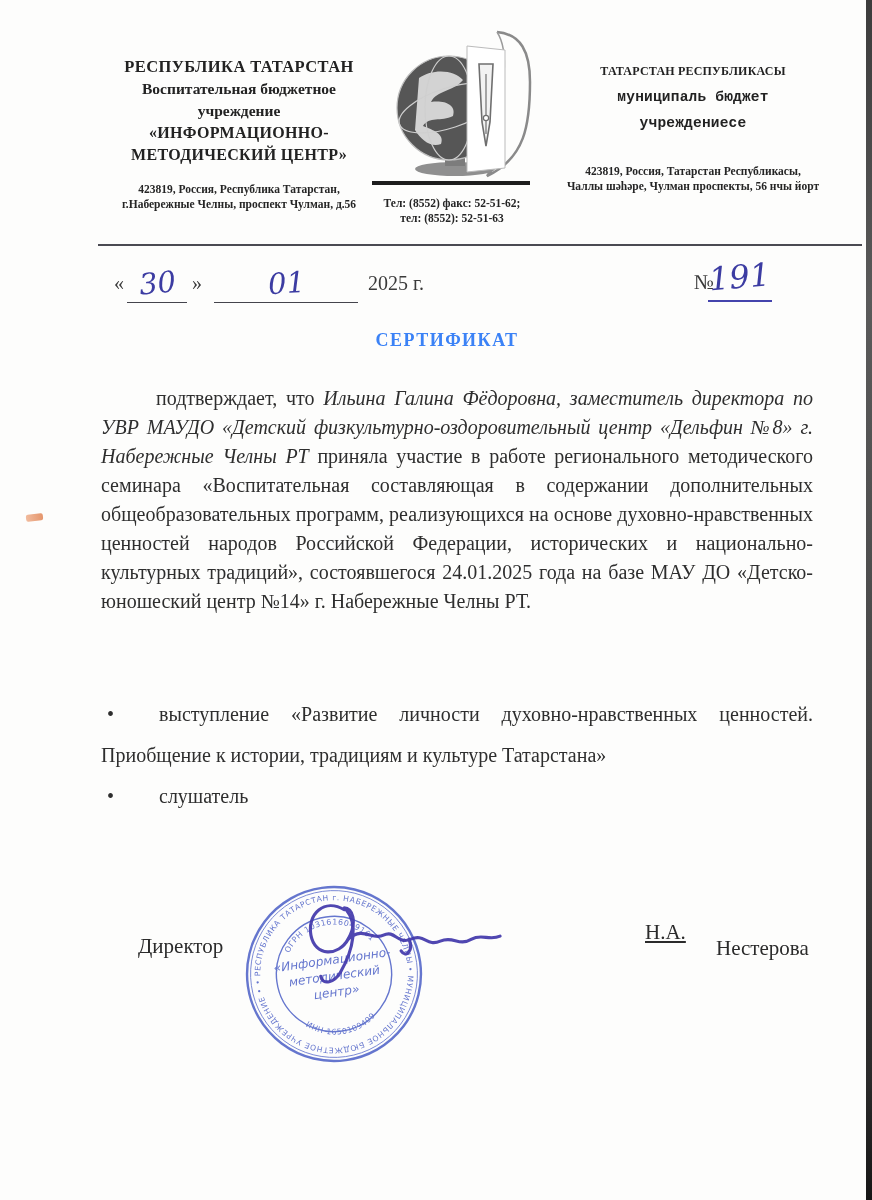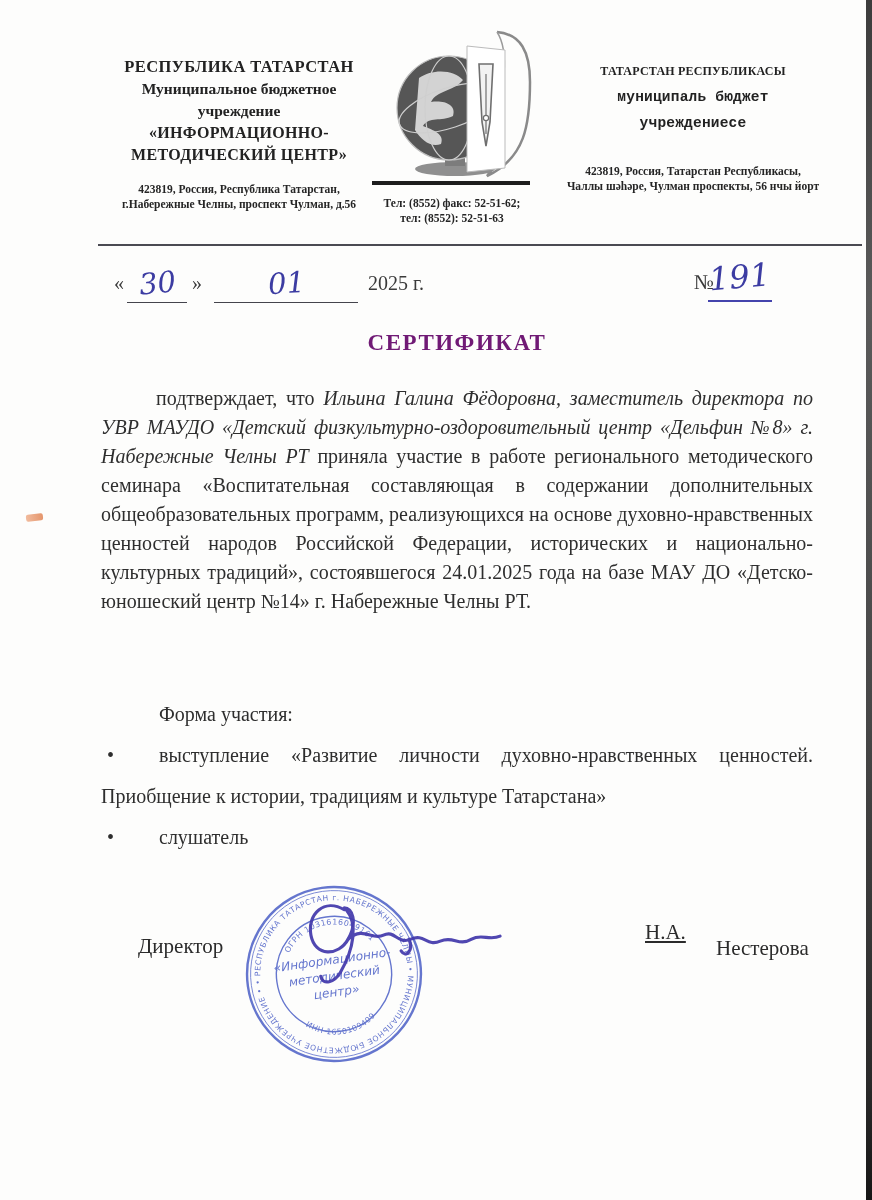--- a/index.html
+++ b/index.html
@@ -27,22 +27,22 @@
   
   .date-row{position:absolute;left:0;top:0;width:100%;height:0;}
   .printed{position:absolute;font-size:20px;color:#3a3a3a;}
   .blank{position:absolute;height:38px;border-bottom:1.6px solid #44444c;text-align:center;}
   .blank.blue-line{border-bottom:2px solid #4444ad;}
   .hw{font-family:"DejaVu Serif",serif;font-style:italic;color:#3c3ca2;display:inline-block;}
   .hw.day{font-size:29px;transform:rotate(-6deg);margin-top:2px;}
   .hw.month{font-size:29px;transform:rotate(-4deg);margin-top:2px;}
   .hw.number{font-size:32px;transform:rotate(-5deg);margin-top:0px;}
   
-  .title{position:absolute;left:101px;top:330px;width:712px;margin:0;text-align:center;
-         font-size:23px;font-weight:bold;letter-spacing:1.5px;color:#701a75;}
+  .title{position:absolute;left:91px;top:330px;width:712px;margin:0;text-align:center;
+         font-size:18px;font-weight:bold;letter-spacing:1.5px;color:#3b82f6;}
   .body-text{position:absolute;left:101px;top:384px;width:712px;margin:0;
              font-size:20px;line-height:29px;text-align:justify;text-indent:55px;}
   .body-text i{font-style:italic;}
   
   .participation{position:absolute;left:101px;top:694px;width:712px;font-size:20px;line-height:41px;}
   .part-label{margin:0;text-indent:58px;}
   .bullet-item{margin:0;position:relative;text-indent:58px;text-align:justify;}
   .bullet-item .bullet{position:absolute;left:6px;top:0;text-indent:0;font-size:20px;}
   
   .sign-row{position:absolute;left:0;top:0;width:100%;height:0;font-size:21px;color:#2b2b2b;}
@@ -60,21 +60,21 @@
              background:linear-gradient(180deg,#3c3c3c,#5a5a5a 25%,#474747 60%,#2a2a2a 90%,#161616);}
   svg text{user-select:none;}
 </style>
 </head>
 <body>
 
 <div class="page">
 
   <div class="org org-left">
     <div class="org-line big">РЕСПУБЛИКА ТАТАРСТАН</div>
-    <div class="org-line">Муниципальное бюджетное</div>
+    <div class="org-line">Воспитательная бюджетное</div>
     <div class="org-line">учреждение</div>
     <div class="org-line caps">«ИНФОРМАЦИОННО-</div>
     <div class="org-line caps">МЕТОДИЧЕСКИЙ ЦЕНТР»</div>
     <div class="org-address">
       <div>423819,  Россия, Республика Татарстан,</div>
       <div>г.Набережные Челны, проспект Чулман,  д.56</div>
     </div>
   </div>
 
   <div class="logo">
@@ -125,21 +125,20 @@
     <span class="printed" style="left:368px;top:272px;">2025 г.</span>
     <span class="printed" style="left:694px;top:270px;font-size:21px;">№</span>
     <span class="blank blue-line" style="left:708px;top:258px;width:64px;height:42px;"><span class="hw number">191</span></span>
   </div>
 
   <h1 class="title">СЕРТИФИКАТ</h1>
 
   <p class="body-text"><span>подтверждает, что </span><i>Ильина Галина Фёдоровна, заместитель директора по УВР МАУДО «Детский физкультурно-оздоровительный центр «Дельфин №8» г. Набережные Челны РТ</i><span> приняла участие в работе регионального методического семинара «Воспитательная составляющая в содержании дополнительных общеобразовательных программ, реализующихся на основе духовно-нравственных ценностей народов Российской Федерации, исторических и национально-культурных традиций», состоявшегося 24.01.2025 года на базе МАУ ДО «Детско-юношеский центр №14» г. Набережные Челны РТ.</span></p>
 
   <div class="participation">
-    <p class="part-label">Форма участия:</p>
     <p class="bullet-item"><span class="bullet">•</span><span>выступление «Развитие личности духовно-нравственных ценностей. Приобщение к истории, традициям и культуре Татарстана»</span></p>
     <p class="bullet-item"><span class="bullet">•</span><span>слушатель</span></p>
   </div>
 
   <div class="sign-row">
     <span class="sign-role">Директор</span>
     <span class="sign-initials">Н.А.</span>
     <span class="sign-surname">Нестерова</span>
   </div>
 

